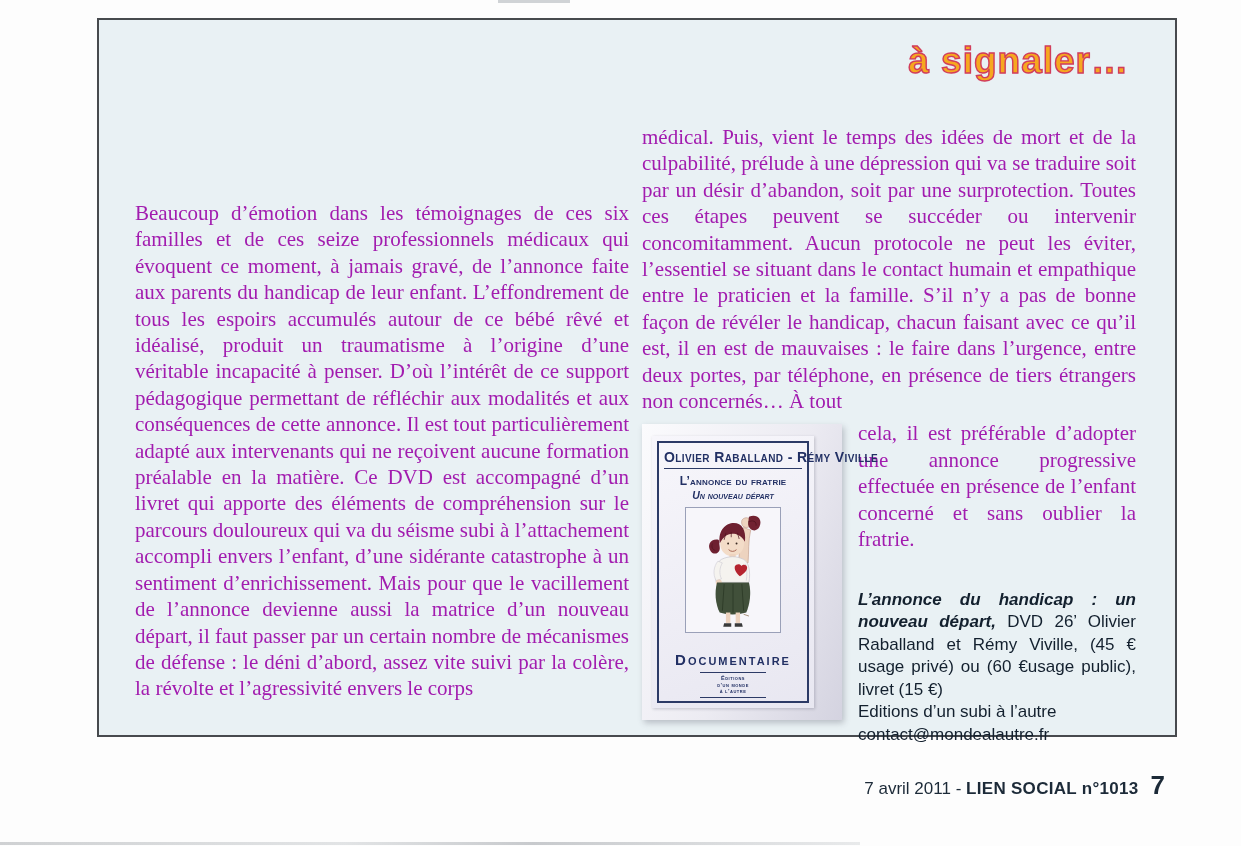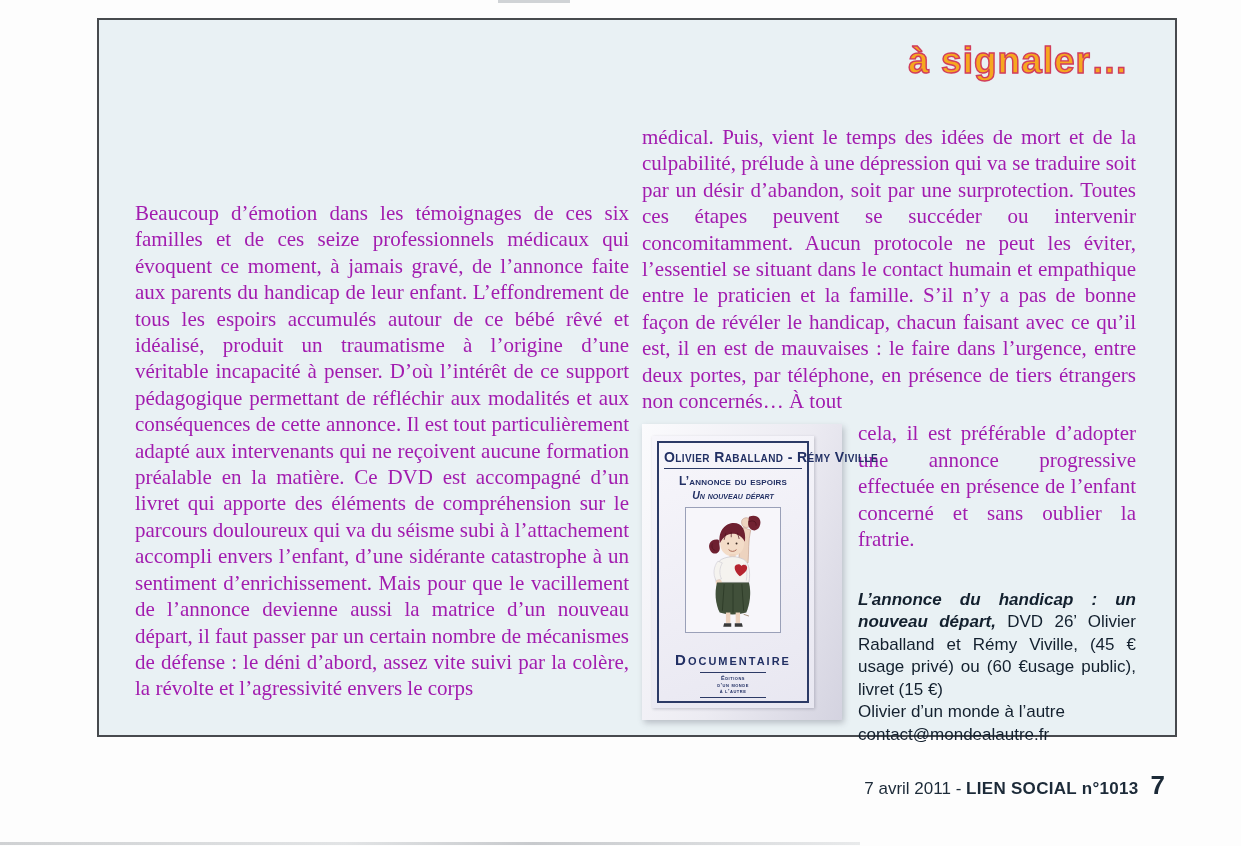--- a/index.html
+++ b/index.html
@@ -131,42 +131,42 @@
 
       <div class="media-row">
 
         <div class="dvd-photo">
           <svg class="ghost-sketch" viewBox="0 0 100 140">
               <use href="#girl"></use>
             </svg>
           <div class="dvd-card">
             <div class="card-frame">
               <div class="cover-authors">Olivier Raballand - Rémy Viville</div>
-              <div class="cover-title">L’annonce du espoirs</div>
+              <div class="cover-title">L’annonce du fratrie</div>
               <div class="cover-subtitle">Un nouveau départ</div>
               <svg class="cover-illo" viewBox="0 0 100 140">
                   <use href="#girl"></use>
                 </svg>
               <div class="cover-genre">Documentaire</div>
               <div class="cover-pub">
                 <span>Éditions</span><br>
                 <span>d’un monde</span><br>
                 <span>à l’autre</span>
               </div>
             </div>
           </div>
         </div>
 
         <p class="body-text">cela, il est préférable d’adopter une annonce progressive effectuée en présence de l’enfant concerné et sans oublier la fratrie.</p>
 
         <div class="caption">
           <p class="caption-main">
             <span class="caption-lead">L’annonce du handicap : un nouveau départ,</span><span> DVD 26’ Olivier Raballand et Rémy Viville, (45 € usage privé) ou (60 €usage public), livret (15 €)</span>
           </p>
-          <div>Olivier d’un monde à l’autre</div>
+          <div>Editions d’un subi à l’autre</div>
           <div>contact@mondealautre.fr</div>
         </div>
 
       </div>
     </div>
   </div>
 
   <div class="page-footer">
     <span class="footer-date">7 avril 2011 - </span>
     <span class="footer-journal">LIEN SOCIAL n°1013</span>

